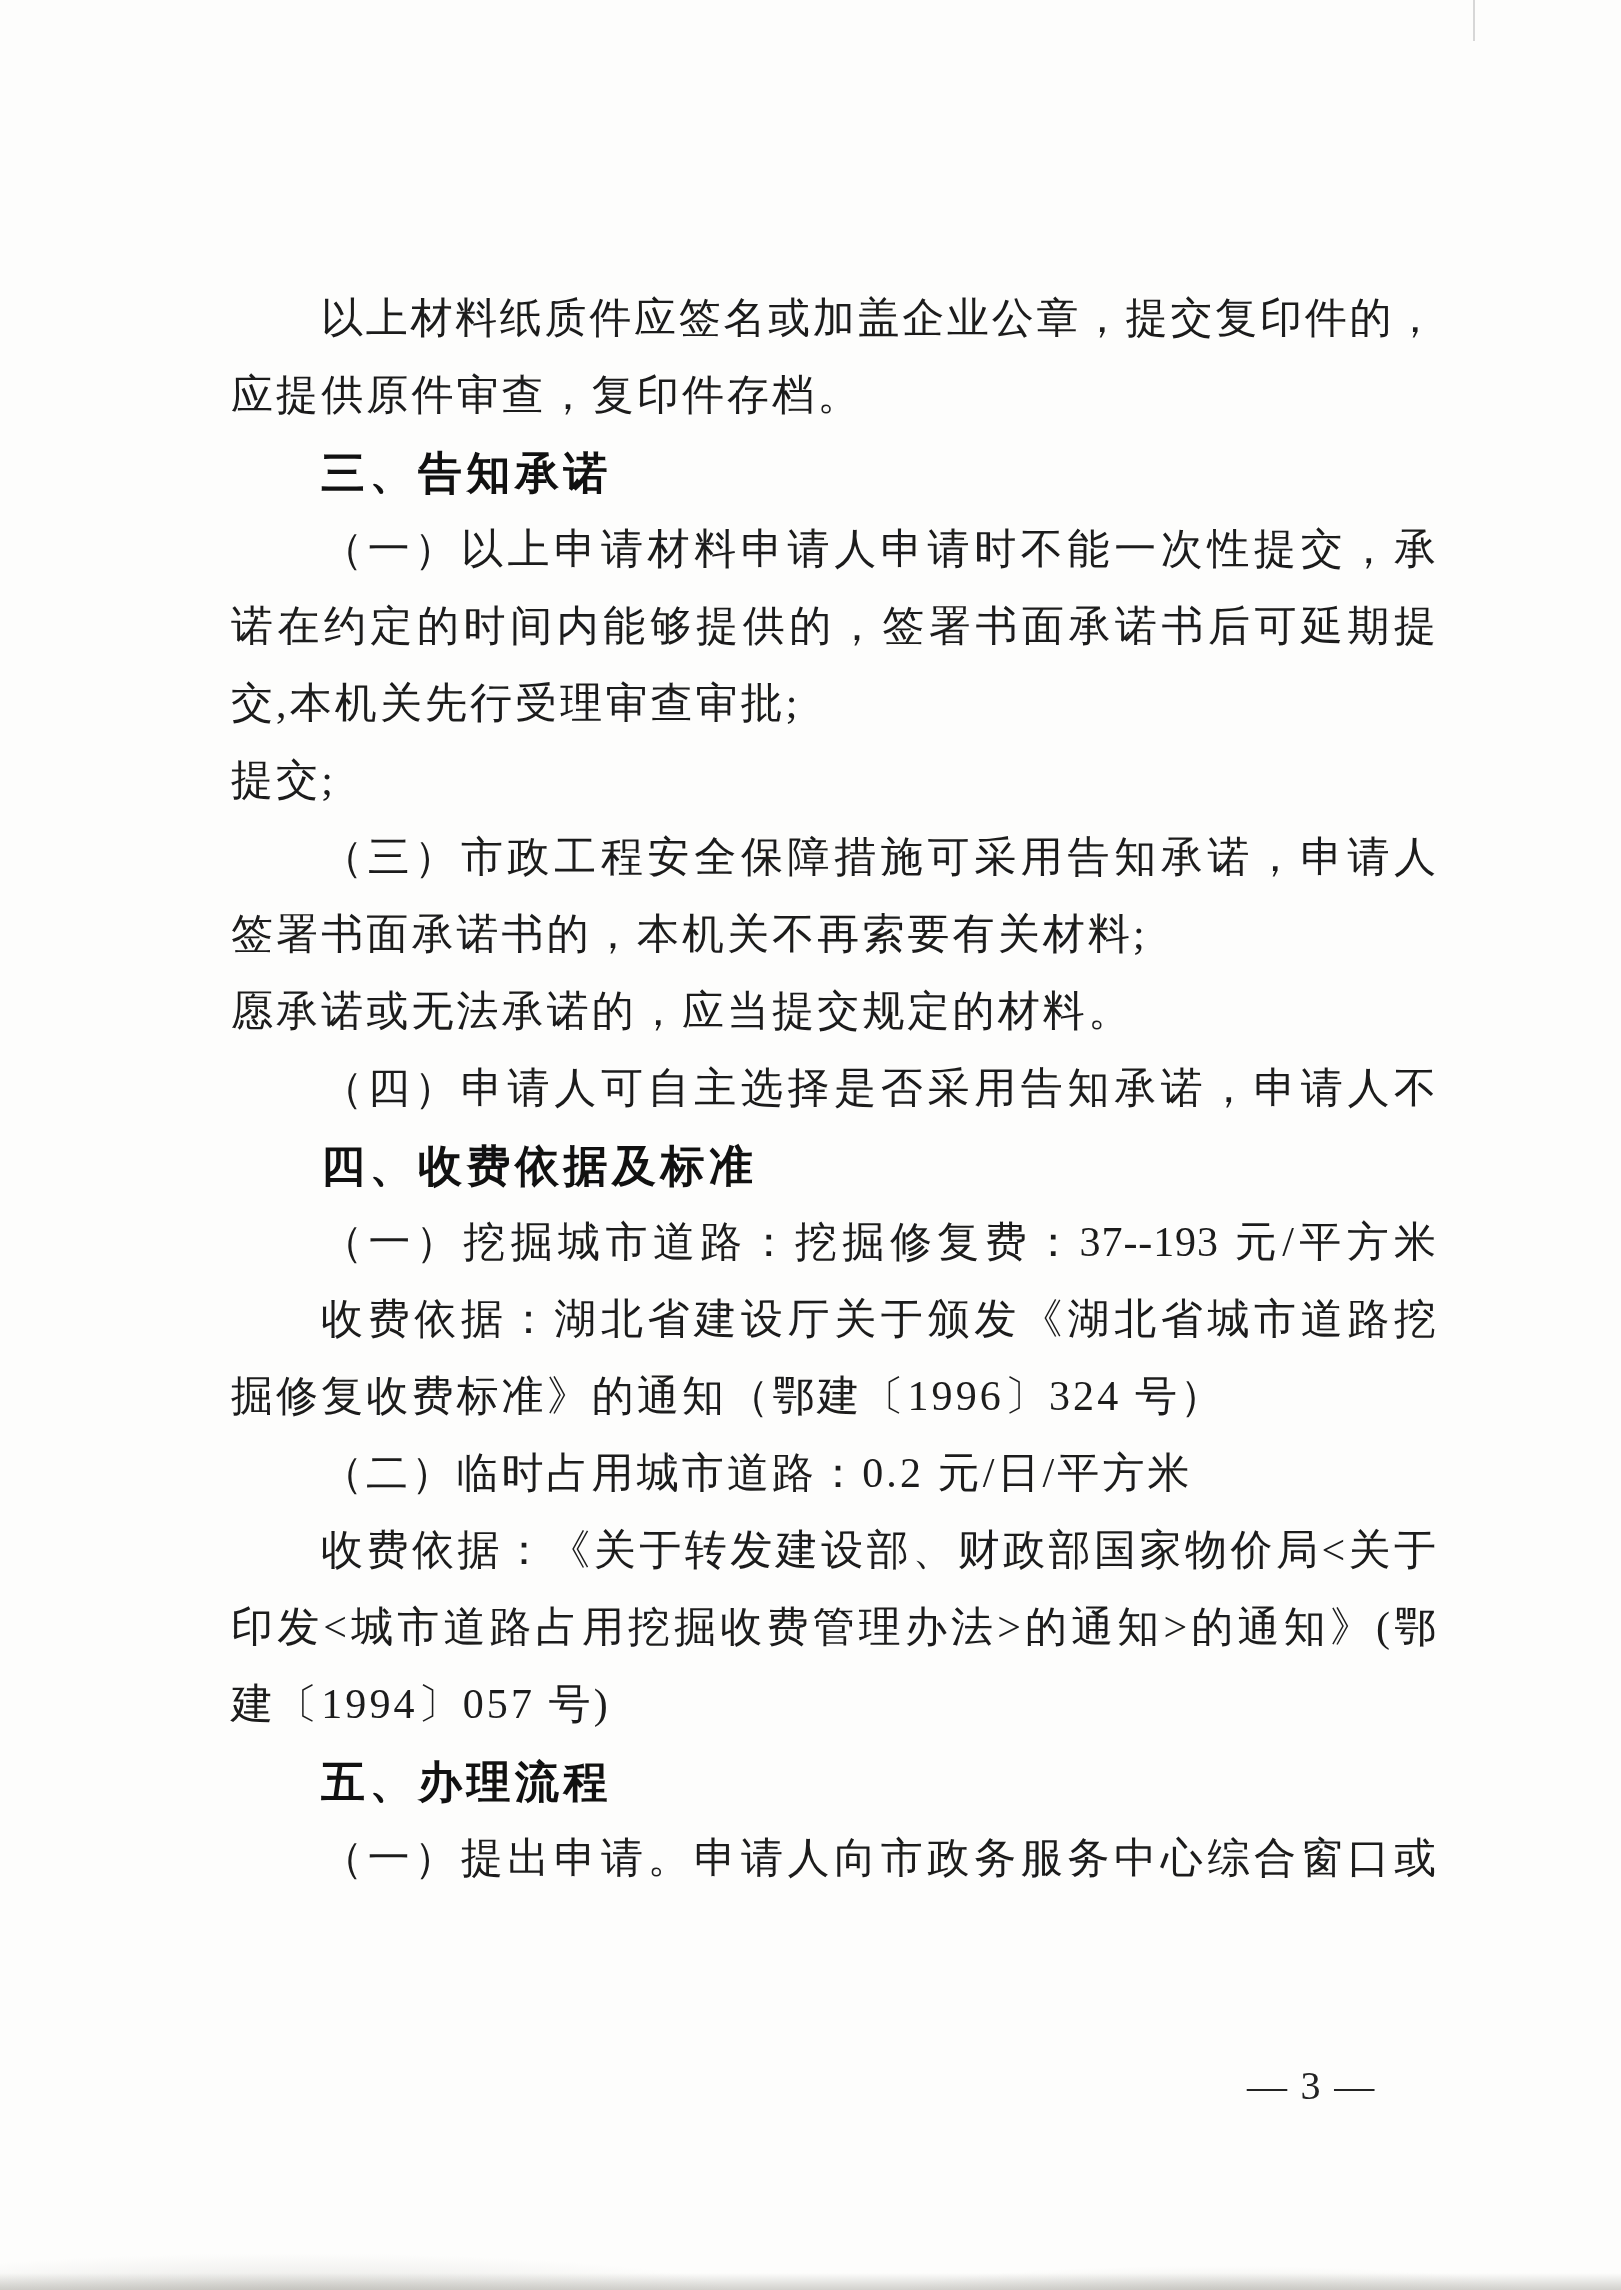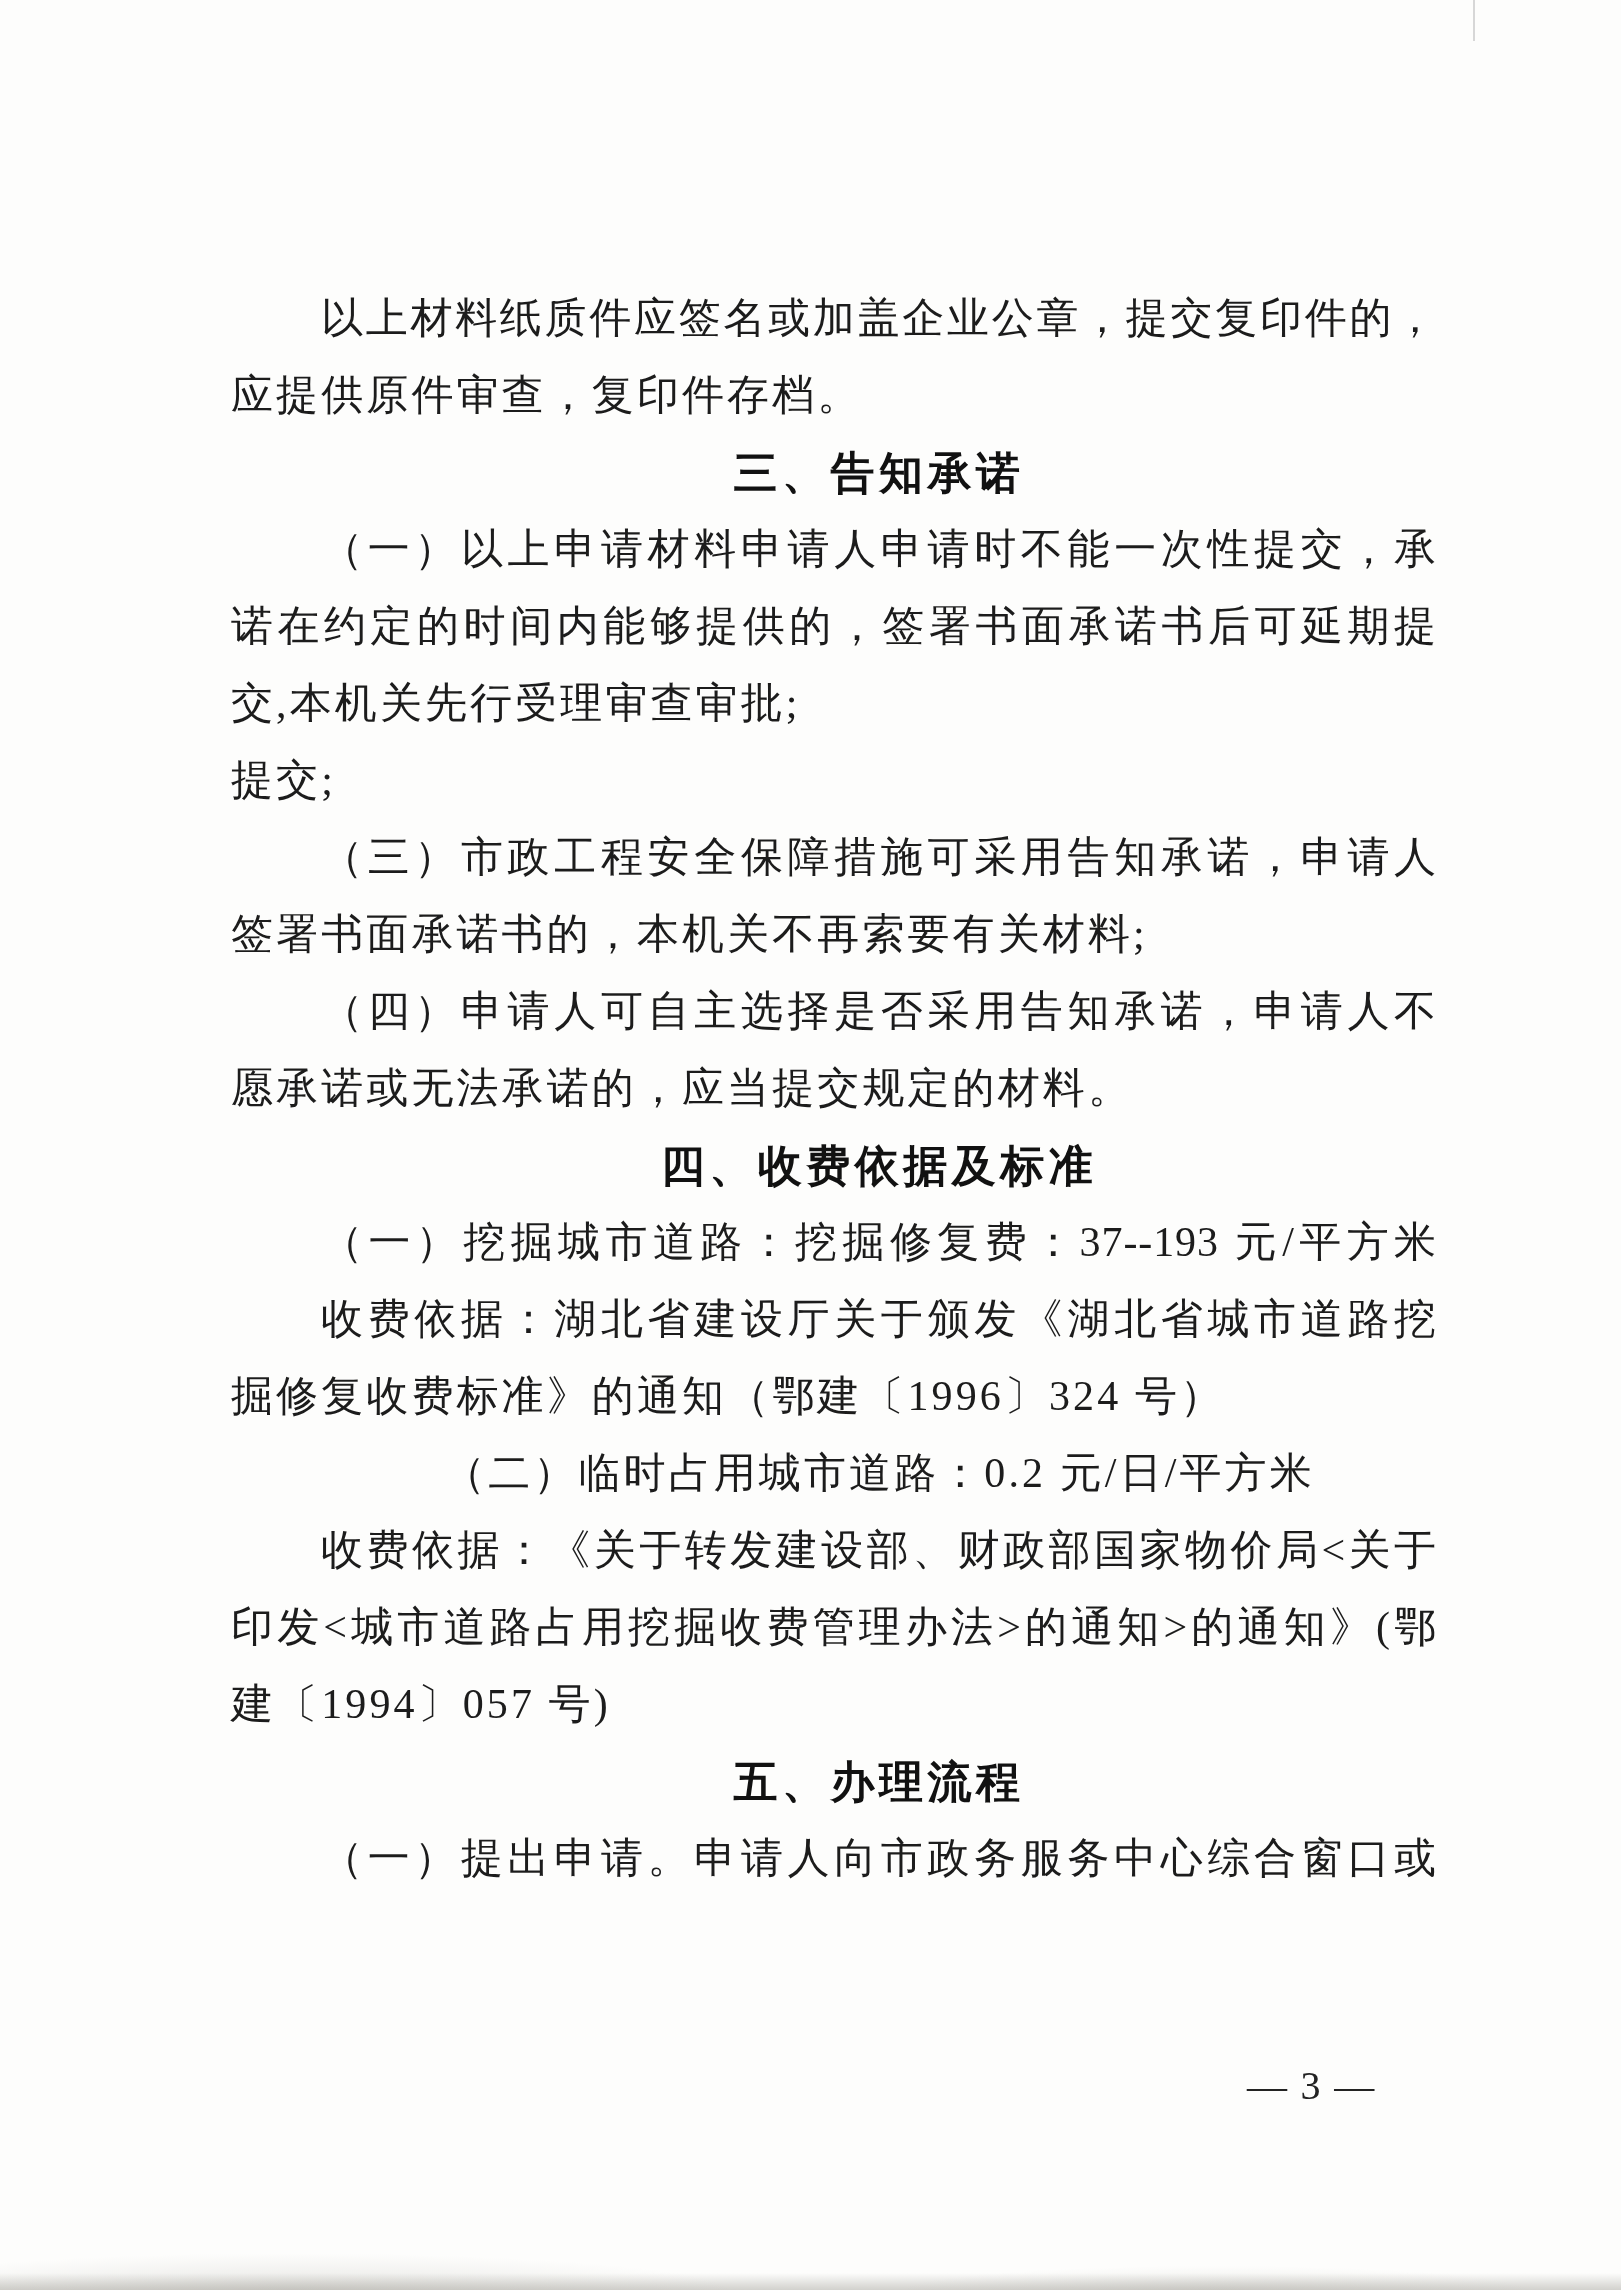--- a/index.html
+++ b/index.html
@@ -54,21 +54,20 @@
   .line.justify {
     white-space: normal;
     letter-spacing: 0.9px;
     text-align: justify;
     text-align-last: justify;
     text-justify: inter-character;
     overflow: hidden;
   }
   .line.indent {
     text-indent: 90px;
-    text-align: center;
   }
   .line.heading {
     font-family: "Liberation Sans", sans-serif;
     font-weight: 700;
     font-size: 44px;
     letter-spacing: 4.5px;
     color: #111;
   }
   .page-number {
     position: absolute;
@@ -90,22 +89,22 @@
   <div class="content">
       <div class="line indent justify">以上材料纸质件应签名或加盖企业公章，提交复印件的，</div>
       <div class="line">应提供原件审查，复印件存档。</div>
       <div class="line heading indent">三、告知承诺</div>
       <div class="line indent justify">（一）以上申请材料申请人申请时不能一次性提交，承</div>
       <div class="line justify">诺在约定的时间内能够提供的，签署书面承诺书后可延期提</div>
       <div class="line">交,本机关先行受理审查审批;</div>
       <div class="line">提交;</div>
       <div class="line indent justify">（三）市政工程安全保障措施可采用告知承诺，申请人</div>
       <div class="line">签署书面承诺书的，本机关不再索要有关材料;</div>
+      <div class="line">愿承诺或无法承诺的，应当提交规定的材料。</div>
       <div class="line indent justify">（四）申请人可自主选择是否采用告知承诺，申请人不</div>
-      <div class="line">愿承诺或无法承诺的，应当提交规定的材料。</div>
       <div class="line heading indent">四、收费依据及标准</div>
       <div class="line indent justify">（一）挖掘城市道路：挖掘修复费：37--193 元/平方米</div>
       <div class="line indent justify">收费依据：湖北省建设厅关于颁发《湖北省城市道路挖</div>
       <div class="line">掘修复收费标准》的通知（鄂建〔1996〕324 号）</div>
       <div class="line indent">（二）临时占用城市道路：0.2 元/日/平方米</div>
       <div class="line indent justify">收费依据：《关于转发建设部、财政部国家物价局&lt;关于</div>
       <div class="line justify">印发&lt;城市道路占用挖掘收费管理办法&gt;的通知&gt;的通知》(鄂</div>
       <div class="line">建〔1994〕057 号)</div>
       <div class="line heading indent">五、办理流程</div>
       <div class="line indent justify">（一）提出申请。申请人向市政务服务中心综合窗口或</div>

